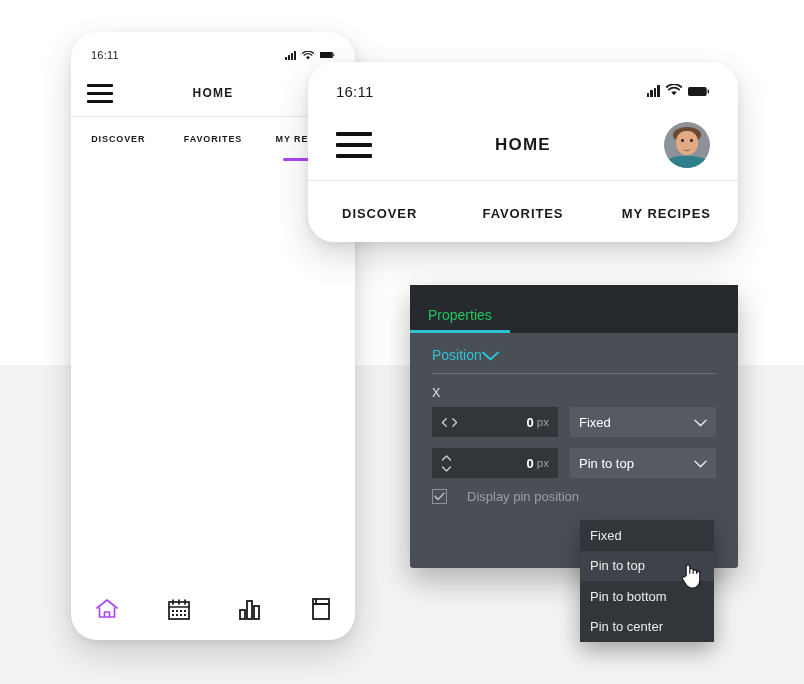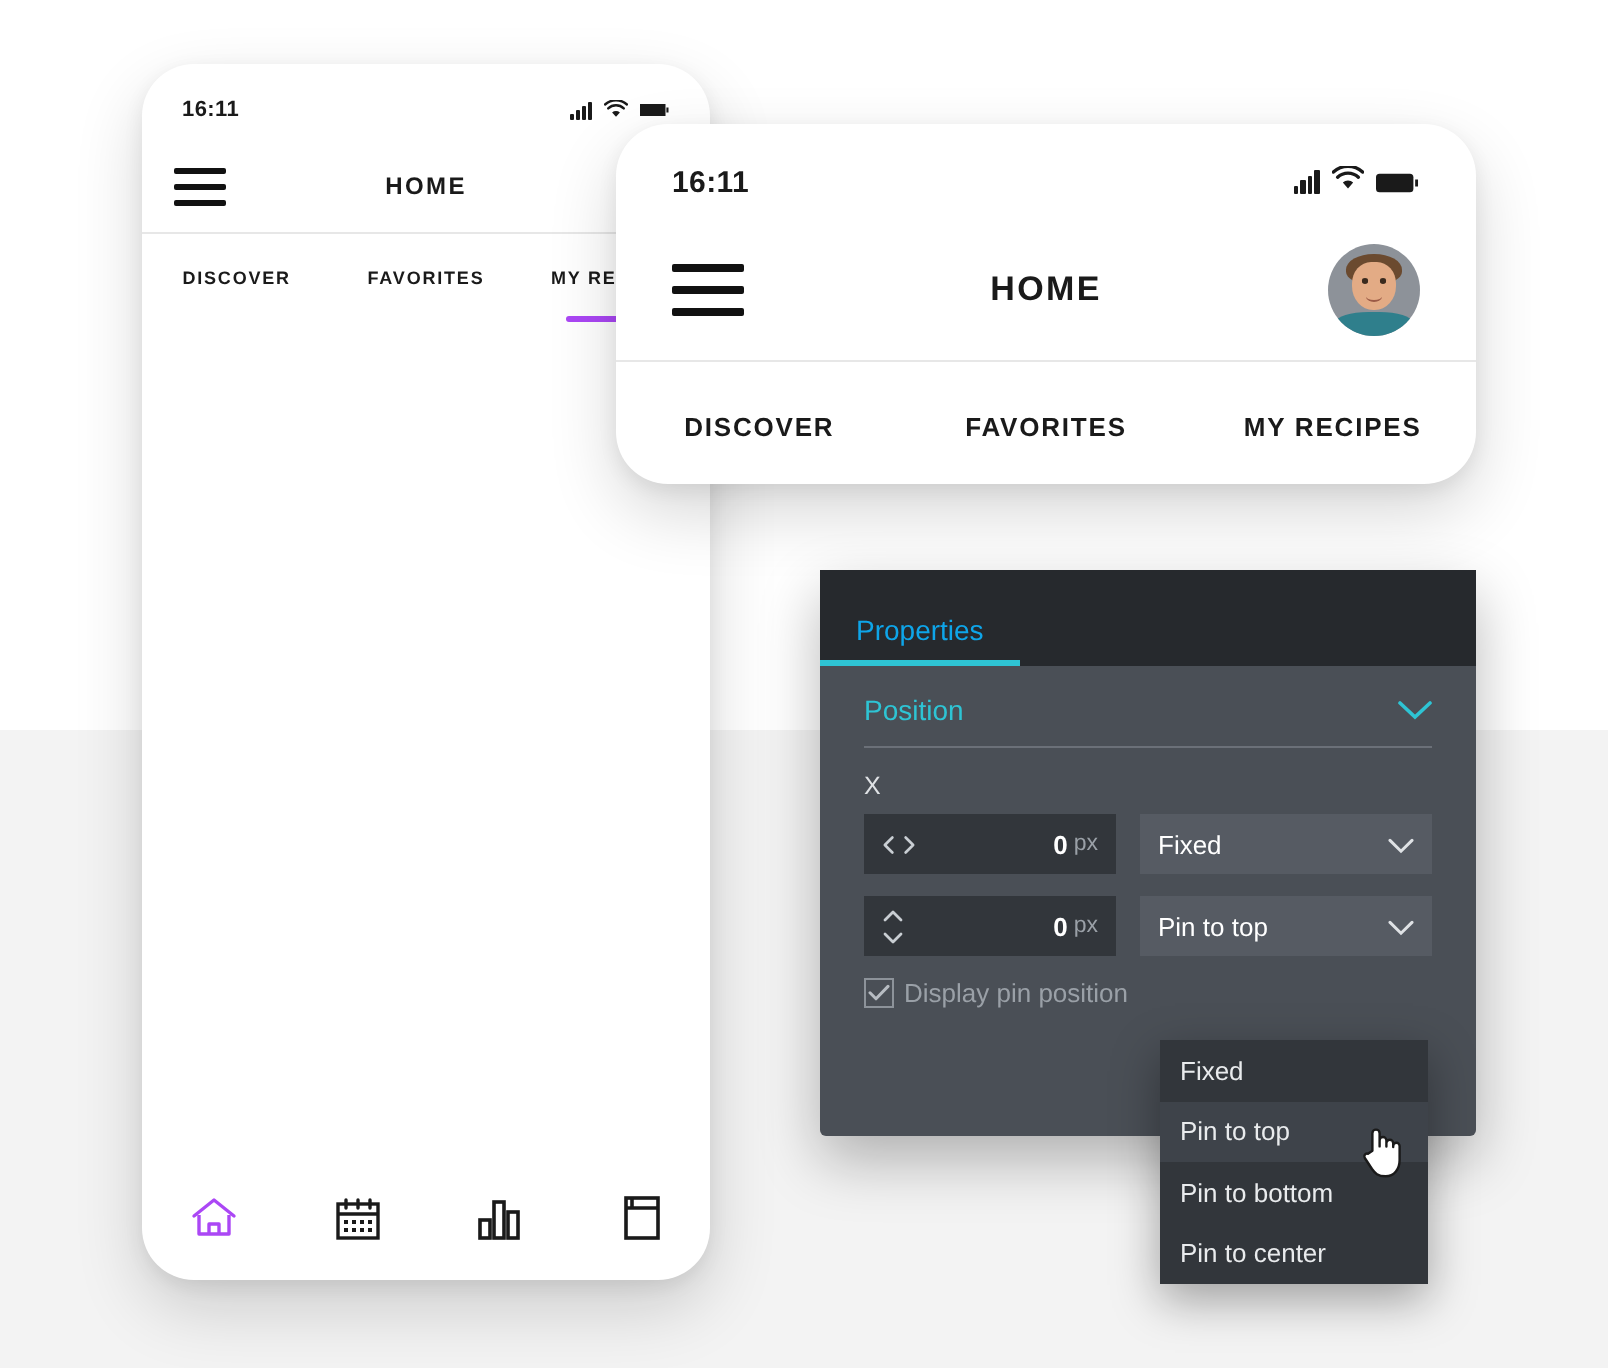--- a/index.html
+++ b/index.html
@@ -22,21 +22,21 @@
     position:absolute;background:#ffffff;border-radius:26px;
     box-shadow:0 14px 34px rgba(0,0,0,.16), 0 3px 10px rgba(0,0,0,.07);
     overflow:hidden;
   }
   .notch{
     position:absolute;top:0;left:50%;transform:translateX(-50%);
     background:#ffffff;border-bottom-left-radius:16px;border-bottom-right-radius:16px;
     z-index:5;
   }
   .statusbar{display:flex;align-items:center;justify-content:space-between;}
-  .clock{font-weight:bold;color:#1a1a1a;letter-spacing:.2px;}
+  .clock{font-weight:normal;color:#1a1a1a;letter-spacing:.2px;}
   .status-icons{display:flex;align-items:center;gap:6px;}
 
   .signal{display:inline-flex;align-items:flex-end;gap:1px;}
   .signal i{display:block;width:2px;background:#1a1a1a;border-radius:.5px;}
 
   .wifi{position:relative;display:inline-block;}
   .battery{display:inline-flex;align-items:center;}
 
   
   .appbar{display:flex;align-items:center;position:relative;}
@@ -97,44 +97,44 @@
 
   
   .panel{
     position:absolute;left:410px;top:285px;width:328px;height:283px;
     background:#4a4f56;border-radius:3px;
     box-shadow:0 12px 30px rgba(0,0,0,.28);
     color:#e8eaec;font-size:13px;
   }
   .panel-tabbar{height:48px;background:#26292d;display:flex;align-items:flex-end;}
   .panel-tab{
-    padding:0 18px 10px 18px;color:#0ea5e9;font-size:14px;position:relative;
+    padding:0 18px 10px 18px;color:#22c55e;font-size:14px;position:relative;
   }
   .panel-tab .tab-rule{position:absolute;left:0;bottom:0;width:100%;height:3px;background:#2ec4d4;}
   .panel-body{padding:14px 22px 0 22px;}
-  .section-head{display:flex;align-items:center;justify-content:space-between;padding-bottom:10px;}
+  .section-head{display:flex;align-items:center;padding-bottom:10px;}
   .section-title{color:#2ec4d4;font-size:14px;}
   .chev{color:#2ec4d4;font-size:15px;line-height:1;}
   .section-rule{height:1px;background:#6b7078;margin-bottom:12px;}
   .field-label{color:#dfe2e5;font-size:12.5px;margin-bottom:7px;}
   .row{display:flex;gap:12px;margin-bottom:11px;}
   .numfield{
     flex:0 0 126px;height:30px;background:#32363b;display:flex;align-items:center;
     padding:0 9px;box-sizing:border-box;
   }
   .stepper{color:#c9ced3;font-size:12px;display:flex;flex-direction:column;line-height:.85;}
   .stepper.horiz{flex-direction:row;gap:2px;line-height:1;}
   .numval{margin-left:auto;color:#ffffff;font-size:13px;font-weight:bold;}
   .numunit{color:#9aa0a7;font-size:11.5px;margin-left:3px;}
   .selfield{
     flex:1;height:30px;background:#565b63;display:flex;align-items:center;
     padding:0 9px;box-sizing:border-box;color:#ffffff;font-size:13px;
   }
   .selfield .chev2{margin-left:auto;color:#dfe2e5;font-size:13px;}
-  .checkrow{display:flex;align-items:center;gap:5px;margin-top:4px;}
+  .checkrow{display:flex;align-items:center;gap:20px;margin-top:4px;}
   .checkbox{
     width:15px;height:15px;border:1px solid #8d939a;box-sizing:border-box;
     display:flex;align-items:center;justify-content:center;color:#b7bcc2;font-size:11px;
   }
   .checklabel{color:#9aa0a7;font-size:13px;}
 
   
   .dropdown{
     position:absolute;left:580px;top:520px;width:134px;
     background:#32363b;box-shadow:0 8px 22px rgba(0,0,0,.35);z-index:40;

